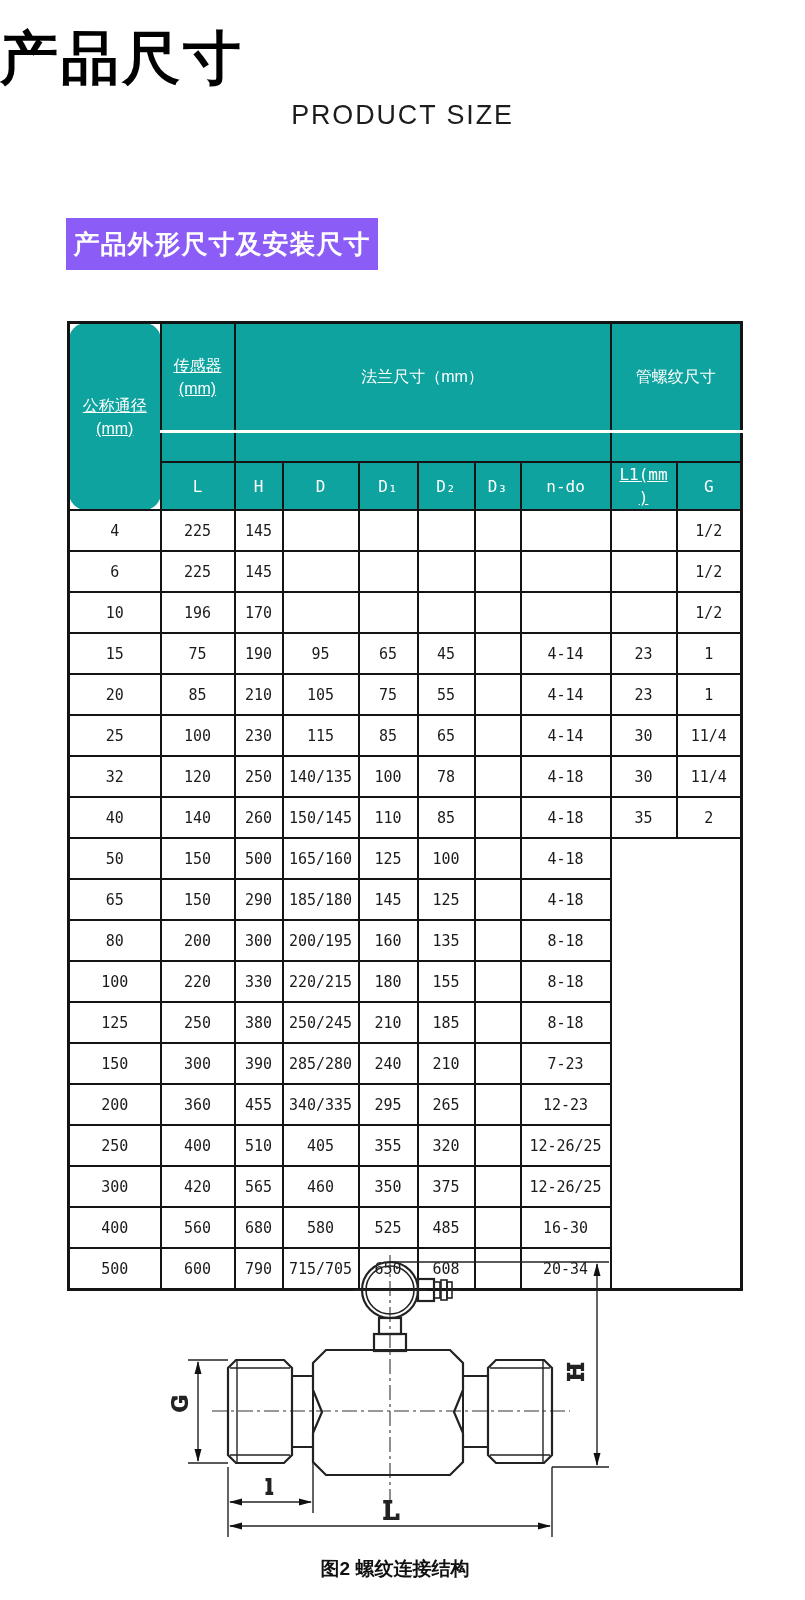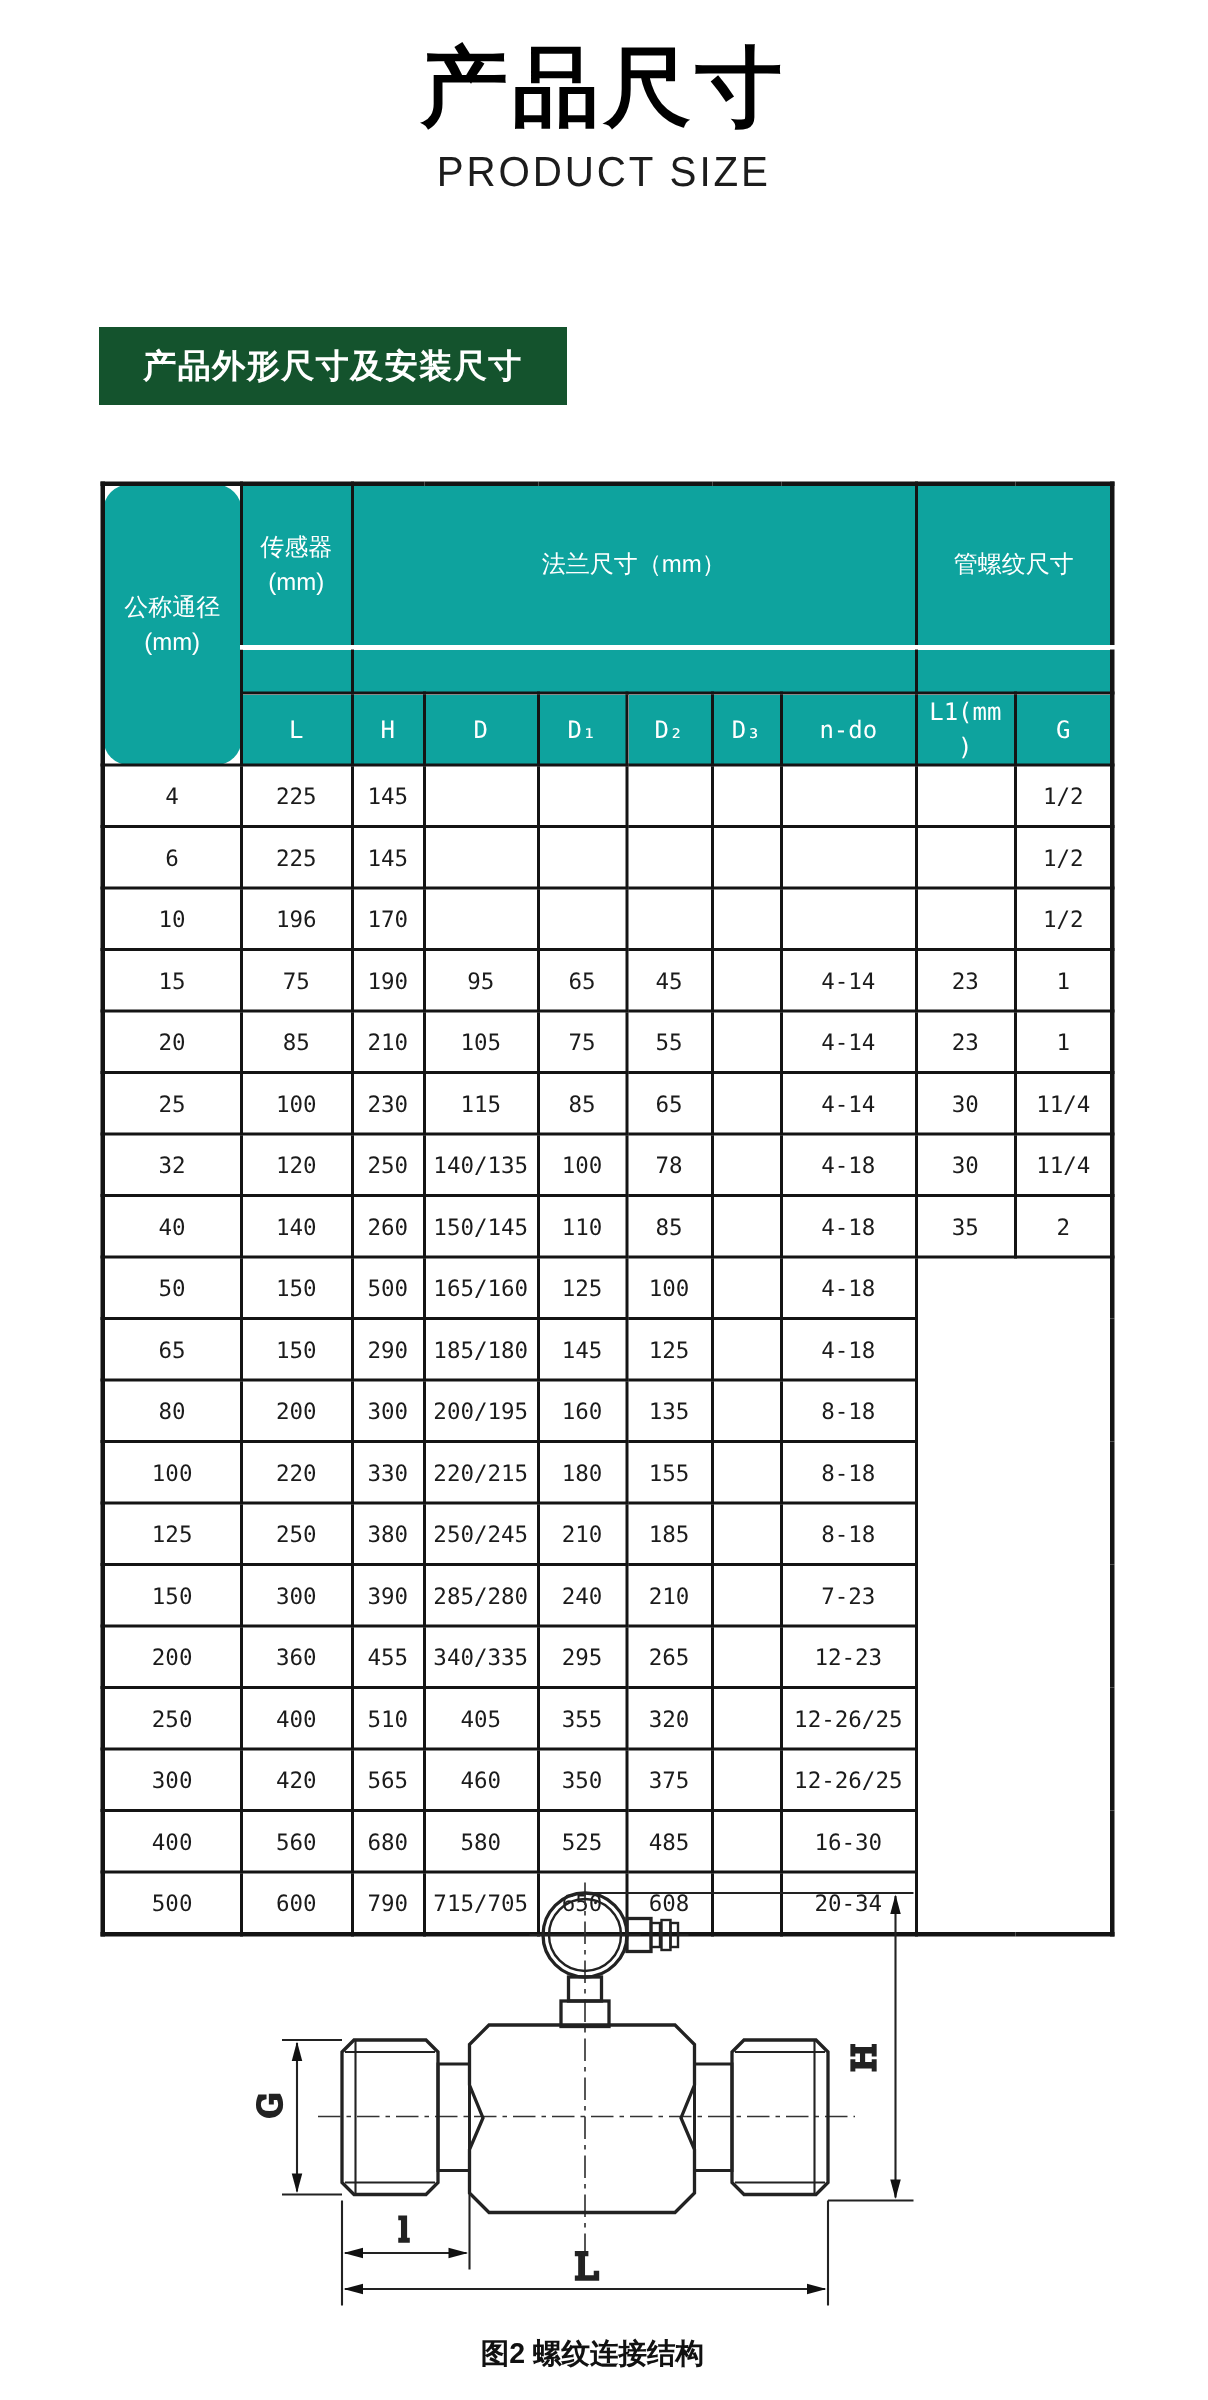--- a/index.html
+++ b/index.html
@@ -5,52 +5,52 @@
   html,body{margin:0;padding:0;background:#ffffff;}
   body{
     position:relative;
     width:805px;height:1600px;
     font-family:"Liberation Sans", sans-serif;
     color:#111;
     overflow:hidden;
   }
   .page-title{
     position:absolute;top:20px;left:0;width:805px;
-    text-align:center;
+    text-align:left;
     font-size:58px;font-weight:700;letter-spacing:3px;color:#000;
   }
   .page-subtitle{
     position:absolute;top:99px;left:0;width:805px;
     text-align:center;
     font-size:28px;font-weight:400;letter-spacing:2px;color:#1c1c1c;
     transform:scaleX(.96);
   }
   .section-banner{
     position:absolute;left:66px;top:218px;width:312px;height:52px;
-    background:#14532d;
+    background:#8b5cf6;
     display:flex;align-items:center;justify-content:center;
-    color:#fff;font-size:22px;font-weight:700;letter-spacing:1px;
+    color:#fff;font-size:26px;font-weight:700;letter-spacing:1px;
     white-space:nowrap;
   }
   table.dim-table{
     position:absolute;left:67px;top:321px;
     width:673px;
     border-collapse:collapse;table-layout:fixed;
     border:3px solid #141414;
   }
   .dim-table th,.dim-table td{
     border:2px solid #141414;
     text-align:center;vertical-align:middle;
     padding:0;overflow:hidden;
   }
   .dim-table thead th{
     background:#0ea39e;color:#fff;font-weight:400;
     font-size:16px;line-height:1.45;
   }
-  .pre{white-space:pre-line;}
+  .pre{white-space:pre-line;text-decoration:underline;}
   .th-top{height:106px;border-bottom:3px solid #ffffff !important;}
   .th-nominal{font-size:17px;border-radius:17px;}
   .row-thin th{height:28px;}
   .row-sub th{height:36px;font-family:"DejaVu Sans Mono", monospace;font-size:16px;line-height:1.05;}
   .dim-table tbody td{
     height:39px;background:#ffffff;color:#1b1b1b;
     font-family:"DejaVu Sans Mono", monospace;font-size:15px;
   }
   .diagram-wrap{position:absolute;left:150px;top:1235px;width:500px;height:365px;}
   svg text.dimlabel{font-family:"DejaVu Serif", serif;fill:#1a1a1a;}

